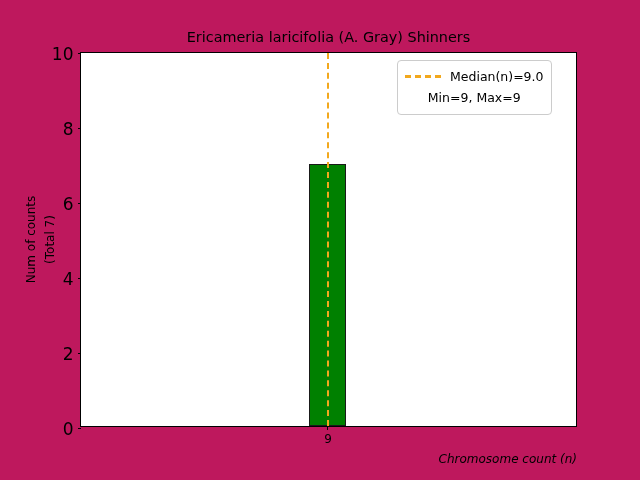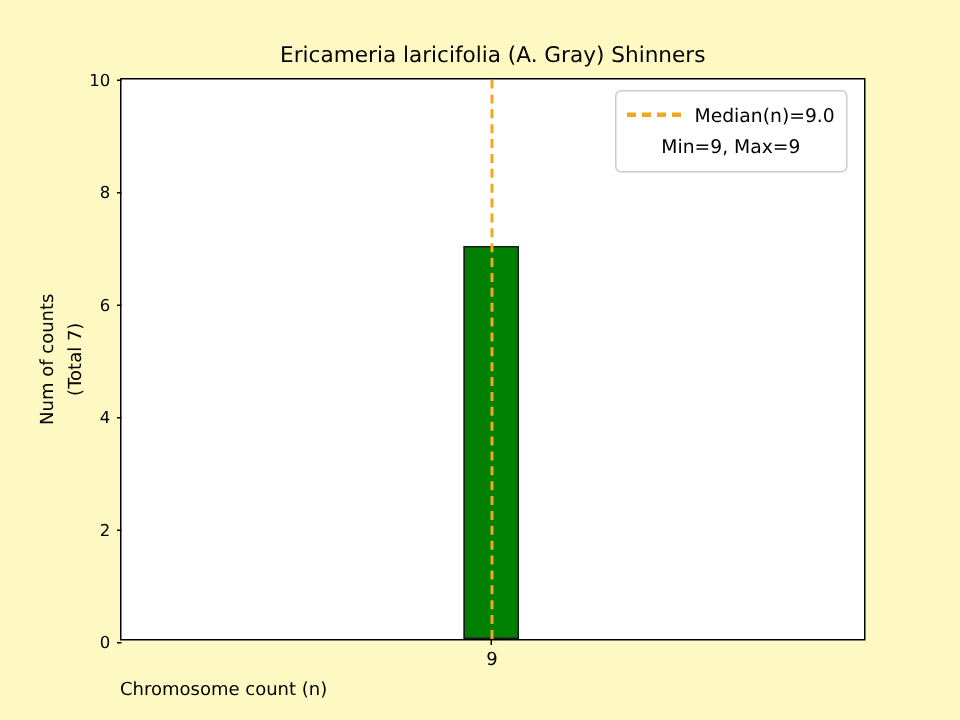--- a/index.html
+++ b/index.html
@@ -12,21 +12,21 @@
     height: 480px;
     font-family: "DejaVu Sans", sans-serif;
     color: #000000;
     overflow: hidden;
   }
 
   #figure {
     position: relative;
     width: 640px;
     height: 480px;
-    background: #fef9c3;
+    background: #be185d;
   }
 
   
   #chart-title {
     position: absolute;
     left: 80px;
     top: 28px;
     width: 497px;
     text-align: center;
     font-size: 14.4px;
@@ -79,21 +79,21 @@
     left: -3.5px;
     width: 3.5px;
     height: 0;
     border-top: 1.1px solid #000000;
   }
   .ytick-label {
     position: absolute;
     right: 100%;
     margin-right: 4px;
     top: -8px;
-    font-size: 11px;
+    font-size: 17px;
     line-height: 16px;
     text-align: right;
     white-space: nowrap;
     color: #000000;
   }
 
   
   .xtick {
     position: absolute;
     top: 100%;
@@ -112,25 +112,26 @@
     color: #000000;
     white-space: nowrap;
   }
 
   
   #xlabel {
     position: absolute;
     left: 80px;
     top: 452px;
     width: 497px;
-    text-align: left;
+    text-align: right;
     font-size: 12px;
     line-height: 15px;
     color: #000000;
     white-space: nowrap;
+    font-style: italic;
   }
 
   #ylabel {
     position: absolute;
     left: 0px;
     top: 0px;
     width: 375px;
     height: 38px;
     transform: rotate(-90deg);
     transform-origin: 0 0;
@@ -139,21 +140,21 @@
     text-align: center;
     font-size: 12px;
     line-height: 19px;
     color: #000000;
     white-space: pre-line;
   }
 
   
   #legend {
     position: absolute;
-    left: 410px;
+    left: 397px;
     top: 60px;
     border: 1px solid #cccccc;
     border-radius: 4px;
     background: #ffffff;
     padding: 5px 7px 6px 7px;
     box-sizing: border-box;
   }
   .legend-row {
     display: flex;
     align-items: center;

